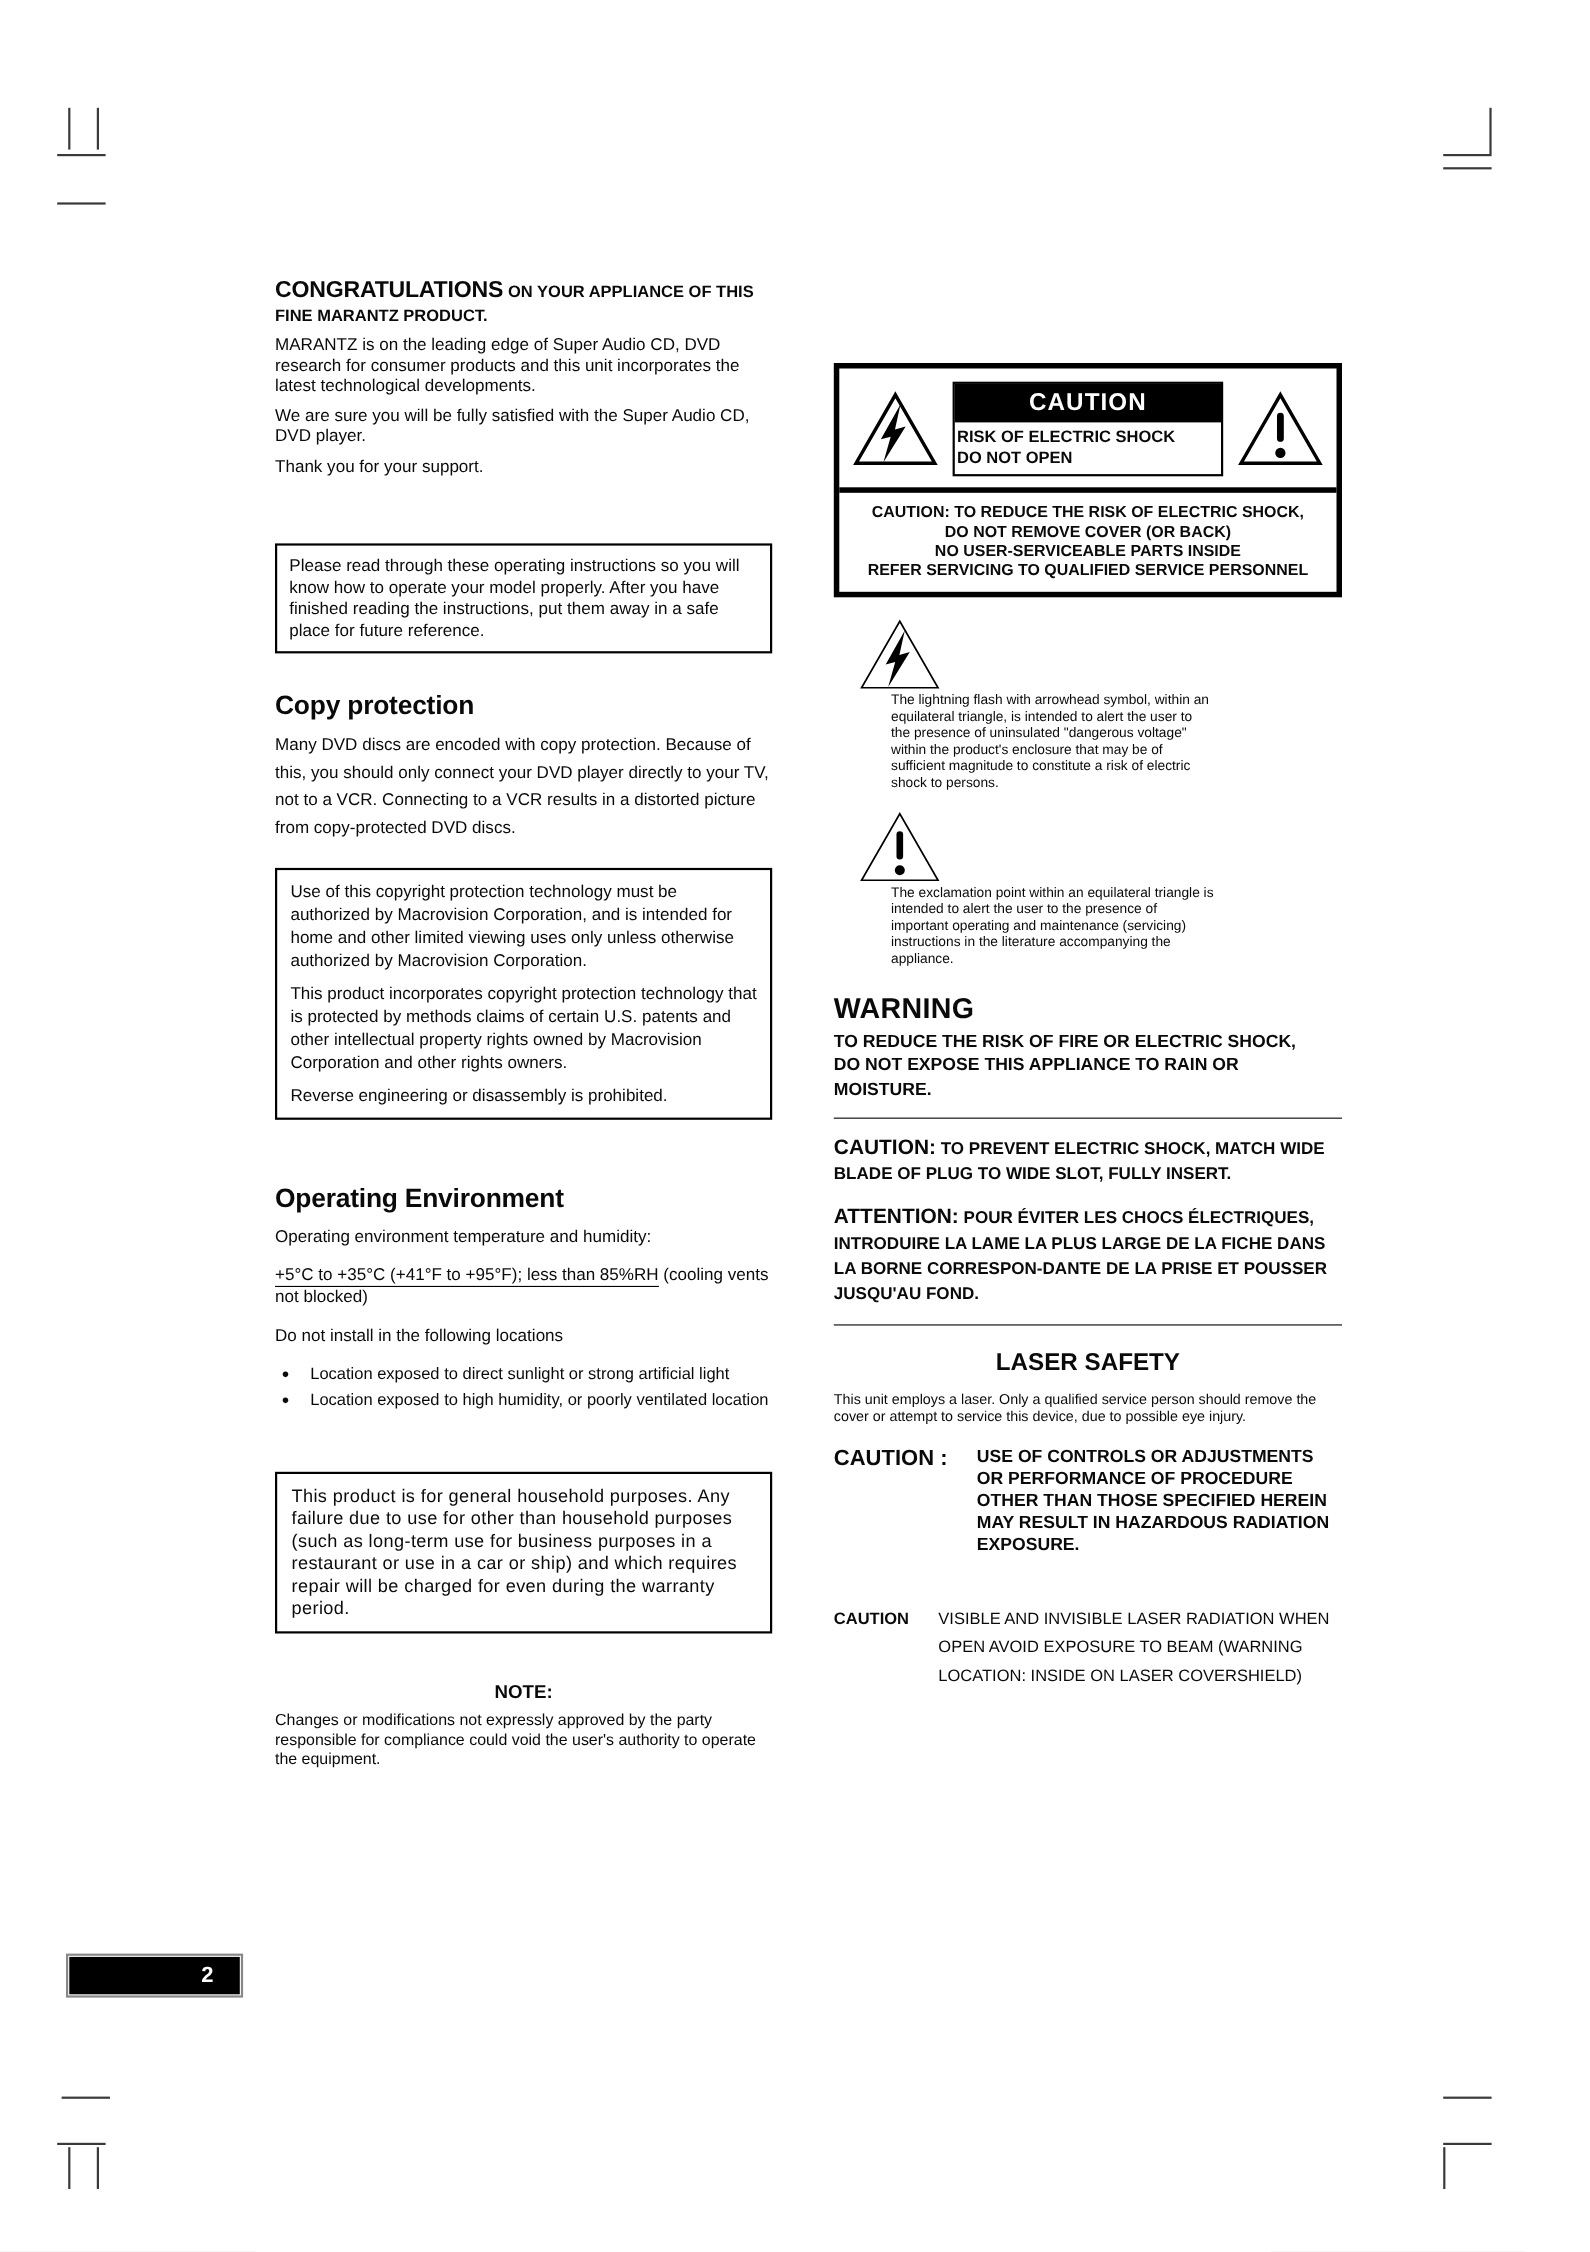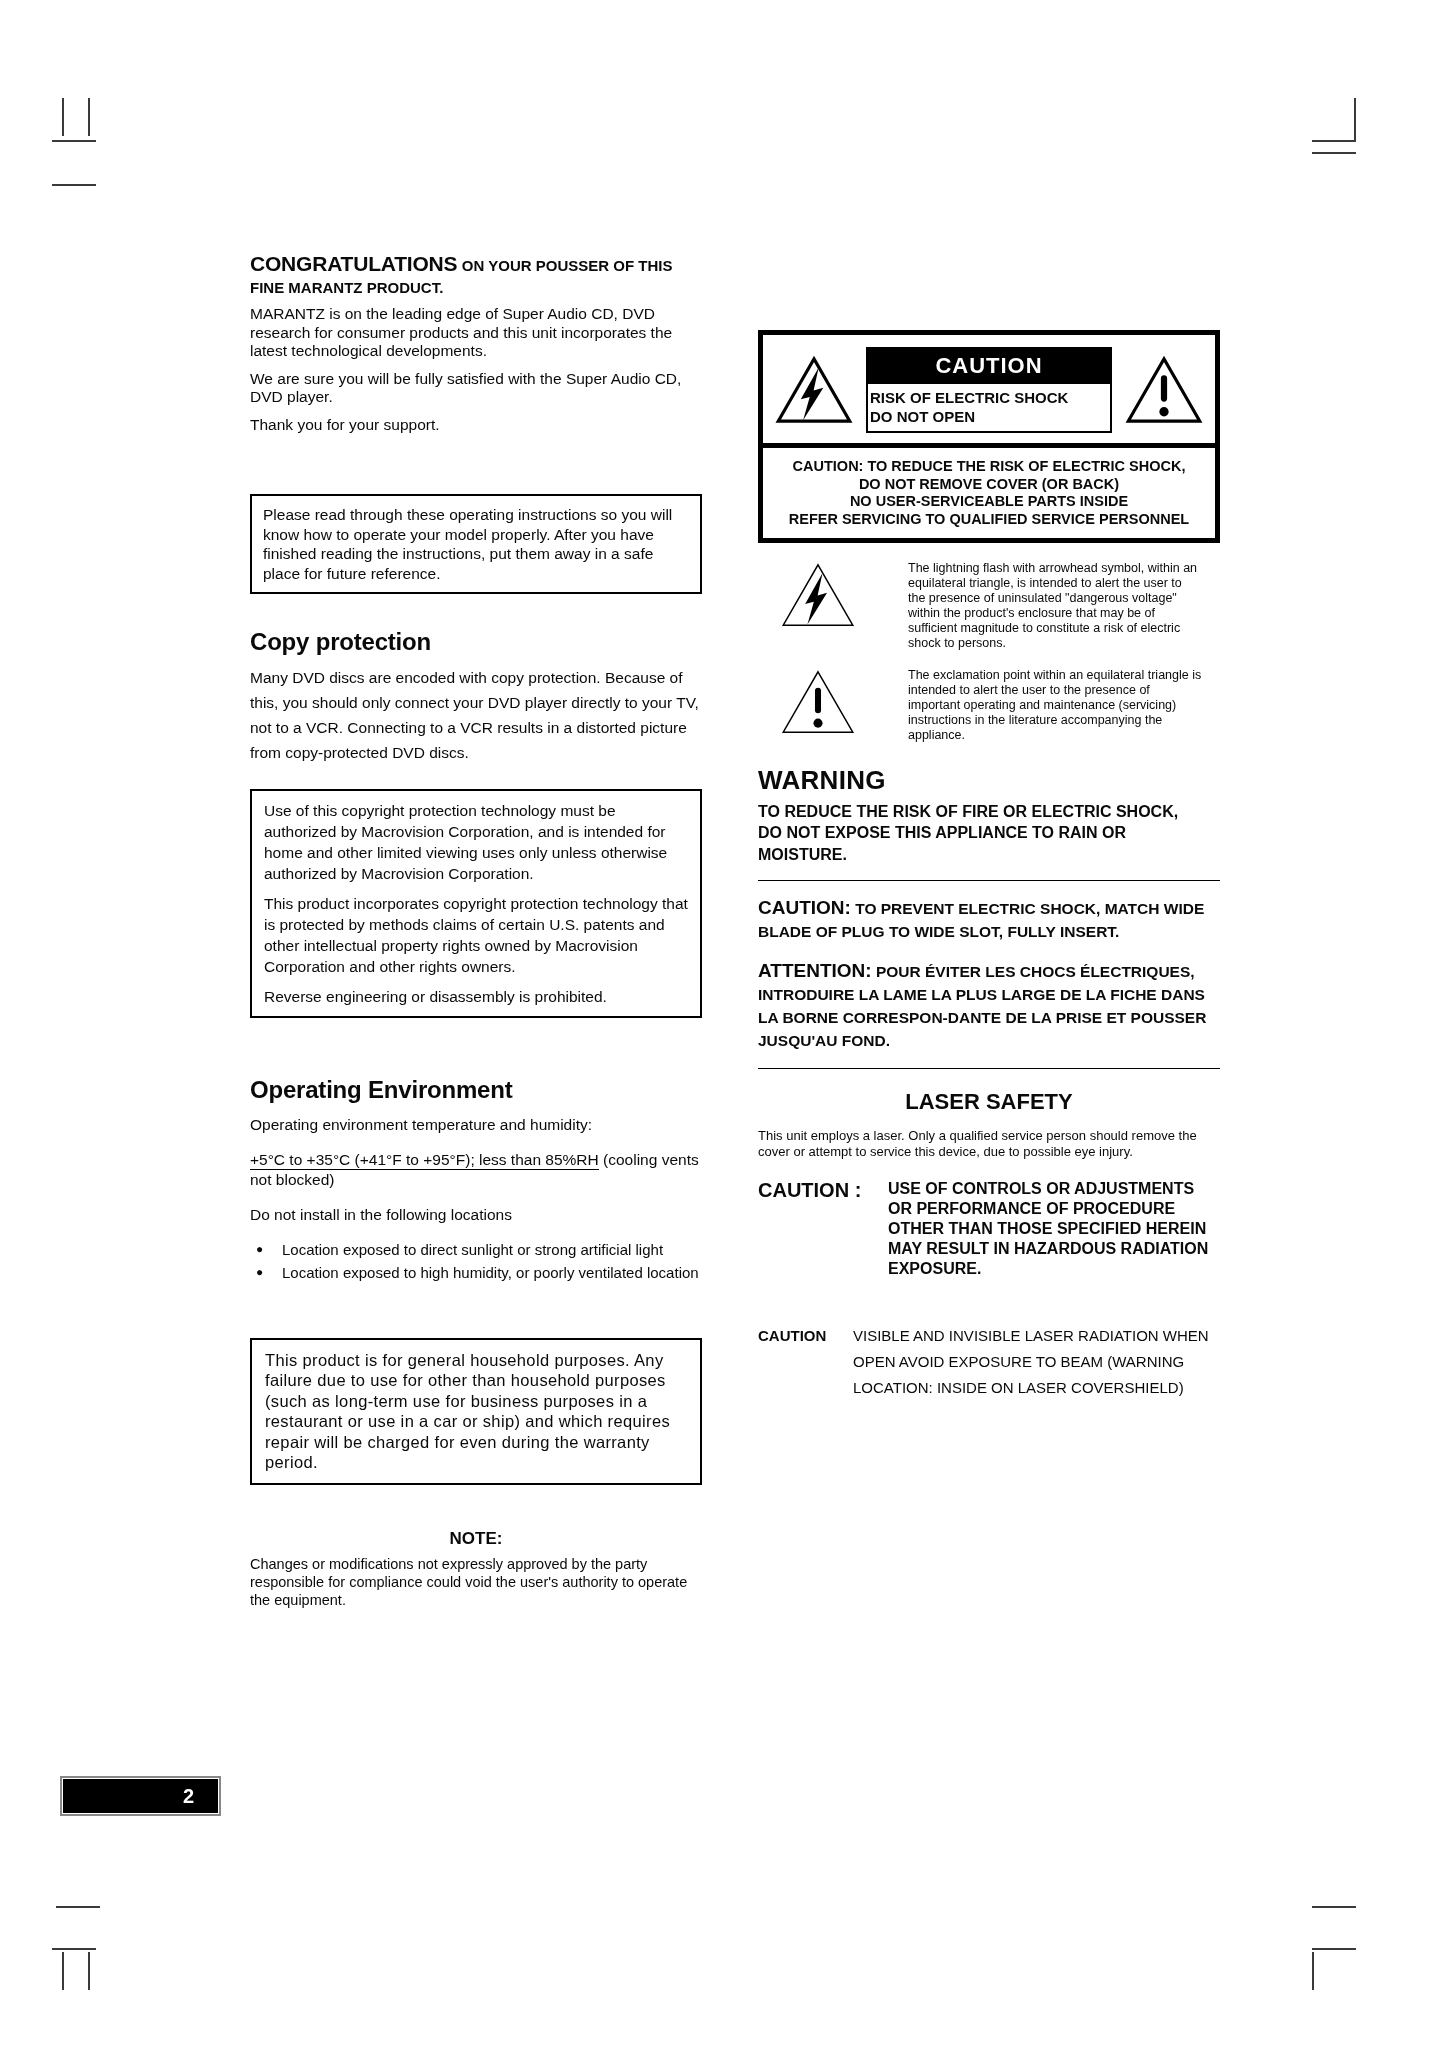--- a/index.html
+++ b/index.html
@@ -42,21 +42,21 @@
   
   .caution-box{border:5px solid #000;}
   .cb-top{display:flex; align-items:center; padding:12px 12px 10px 12px;}
   .tri-icon{flex:none;}
   .cb-center{flex:1; margin:0 13px; border:2px solid #000;}
   .cb-header{background:#000; color:#fff; text-align:center; font-weight:bold;
              font-size:22px; letter-spacing:1px; padding:4px 0 5px 0;}
   .cb-body{text-align:left; font-weight:bold; font-size:15px; line-height:19px; padding:4px 2px 5px 2px;border-radius:23px;}
   .cb-bottom{border-top:5px solid #000; text-align:center; font-weight:bold;
              font-size:14.5px; line-height:17.5px; padding:10px 4px;}
-  .symbol-note{display:flex; margin-top:18px;}
+  .symbol-note{display:flex; margin-top:18px;flex-direction:column;}
   .sn-icon{margin-left:22px; flex:none;}
   .sn-text{margin-left:52px; width:294px; font-size:12.5px; line-height:14.9px;}
   .warning-title{font-size:26px; font-weight:bold; margin-top:22px; letter-spacing:0.3px;}
   .warning-body{font-size:16px; font-weight:bold; line-height:21.5px; margin-top:5px; width:448px;}
   .rule{border:none; border-top:1.5px solid #000; margin:15px 0 0 0; width:462px;}
   .cplug{margin-top:15px; font-weight:bold; font-size:15.5px; line-height:23px; width:452px;}
   .lbl-big{font-size:19px;}
   .attn{margin-top:16px; font-weight:bold; font-size:15.5px; line-height:23px; width:455px;}
   .laser-title{text-align:center; font-size:22px; font-weight:bold; margin-top:20px;}
   .laser-intro{font-size:13px; line-height:16px; margin-top:13px;}
@@ -90,21 +90,21 @@
   <div class="mark" style="left:62px;top:1952px;width:2px;height:38px;"></div>
   <div class="mark" style="left:88px;top:1952px;width:2px;height:38px;"></div>
   <div class="mark" style="left:1312px;top:1906px;width:44px;height:2px;"></div>
   <div class="mark" style="left:1312px;top:1948px;width:44px;height:2px;"></div>
   <div class="mark" style="left:1312px;top:1952px;width:2px;height:38px;"></div>
 
   <div class="col-left">
 
     <div>
       <span class="congrats-word">CONGRATULATIONS</span>
-      <span class="congrats-rest">ON YOUR POUSSER OF THIS</span>
+      <span class="congrats-rest">ON YOUR APPLIANCE OF THIS</span>
       <span class="congrats-line2">FINE MARANTZ PRODUCT.</span>
     </div>
 
     <p class="body-p">MARANTZ is on the leading edge of Super Audio CD, DVD research for consumer products and this unit incorporates the latest technological developments.</p>
     <p class="body-p">We are sure you will be fully satisfied with the Super Audio CD, DVD player.</p>
     <p class="body-p">Thank you for your support.</p>
 
     <div class="read-box">Please read through these operating instructions so you will know how to operate your model properly. After you have finished reading the instructions, put them away in a safe place for future reference.</div>
 
     <div class="h2">Copy protection</div>

